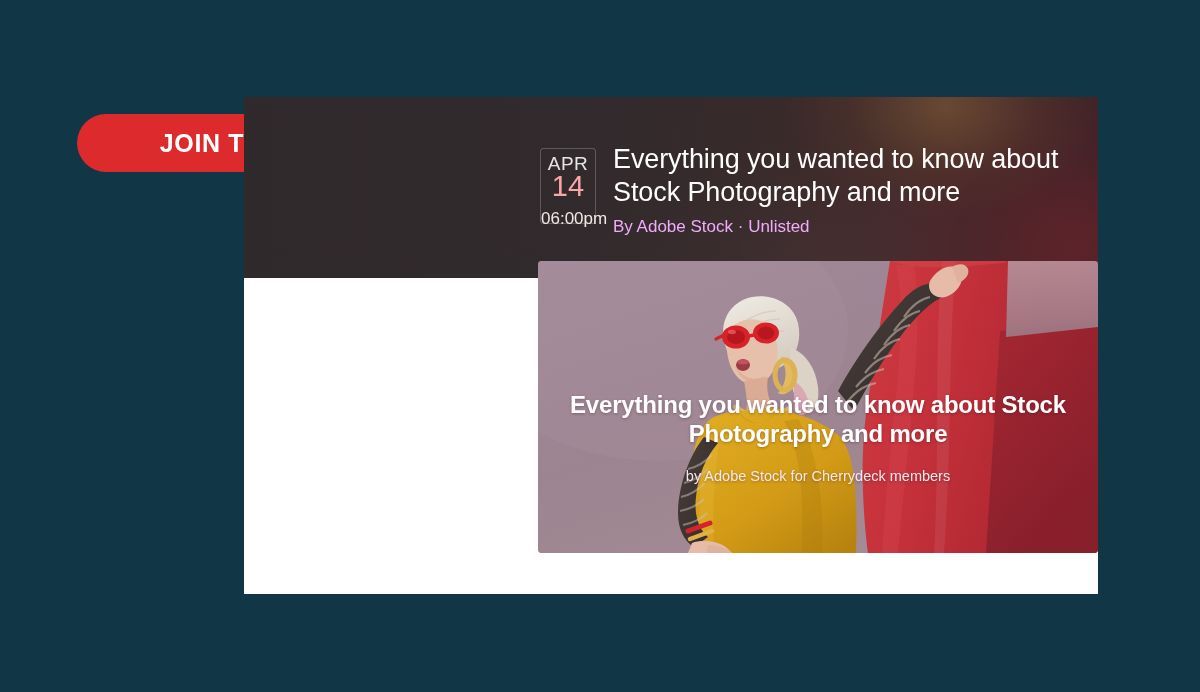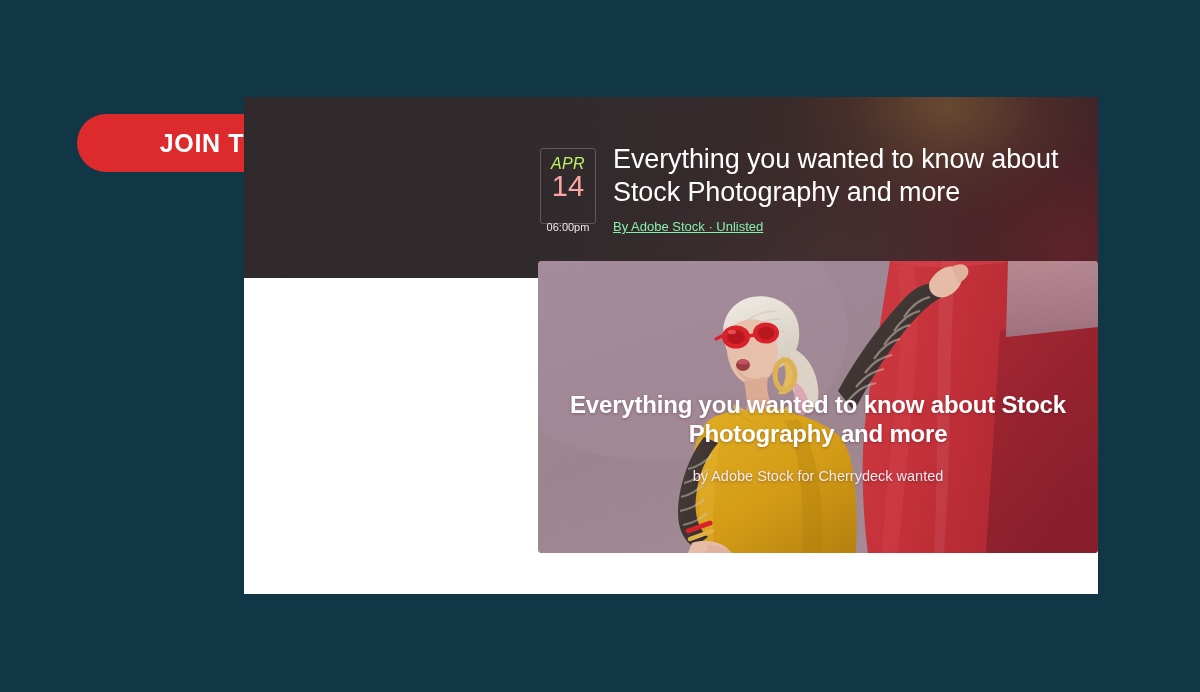--- a/index.html
+++ b/index.html
@@ -61,61 +61,59 @@
     width: 56px;
     height: 76px;
     border: 1px solid rgba(255,255,255,0.22);
     border-radius: 3px;
     text-align: center;
     color: #f2eeec;
     box-sizing: border-box;
     padding-top: 6px;
   }
   #date-badge .month {
-    font-size: 16px;
+    font-size: 19px;
     letter-spacing: 0.4px;
     line-height: 17px;
-    color: #bef264;
-    font-style: italic;
+    color: #e5e5e5;
   }
   #date-badge .day {
     font-size: 29px;
     line-height: 31px;
     font-weight: 400;
     color: #fca5a5;
     margin-top: -1px;
   }
   #date-badge .time {
-    font-size: 11px;
+    font-size: 17px;
     line-height: 14px;
     color: #efe9e7;
-    margin-top: 18px;
+    margin-top: 10px;
   }
 
   
   #banner-text {
     position: absolute;
     left: 369px;
     top: 46px;
     width: 470px;
   }
   #event-title {
     font-size: 27px;
     line-height: 33px;
     font-weight: 400;
     color: #ffffff;
     margin: 0;
     letter-spacing: -0.1px;
   }
   #event-byline {
-    font-size: 13px;
+    font-size: 17px;
     line-height: 19px;
-    color: #86efac;
+    color: #f0abfc;
     margin: 8px 0 0 0;
-    text-decoration: underline;
   }
 
   
   #promo-image {
     position: absolute;
     left: 294px;
     top: 164px;
     width: 560px;
     height: 292px;
     border-radius: 4px;
@@ -316,17 +314,17 @@
         <path d="M150 270 L172 262" stroke="#d8222a" stroke-width="5" stroke-linecap="round"></path>
         <path d="M152 278 L174 270" stroke="#e0b143" stroke-width="4.5" stroke-linecap="round"></path>
 
         <path d="M154 282 C164 278 182 280 190 288 C196 294 194 292 192 292 L150 292 Z" fill="#e6bca8"></path>
         <path d="M170 284 C180 284 190 288 194 292 L168 292 Z" fill="#dfb29d"></path>
       </svg>
     </div>
 
     <div id="promo-overlay">
       <p id="promo-headline">Everything you wanted to know about Stock Photography and more</p>
-      <p id="promo-subline">by Adobe Stock for Cherrydeck wanted</p>
+      <p id="promo-subline">by Adobe Stock for Cherrydeck members</p>
     </div>
   </div>
 
 </div>
 
 </body></html>

